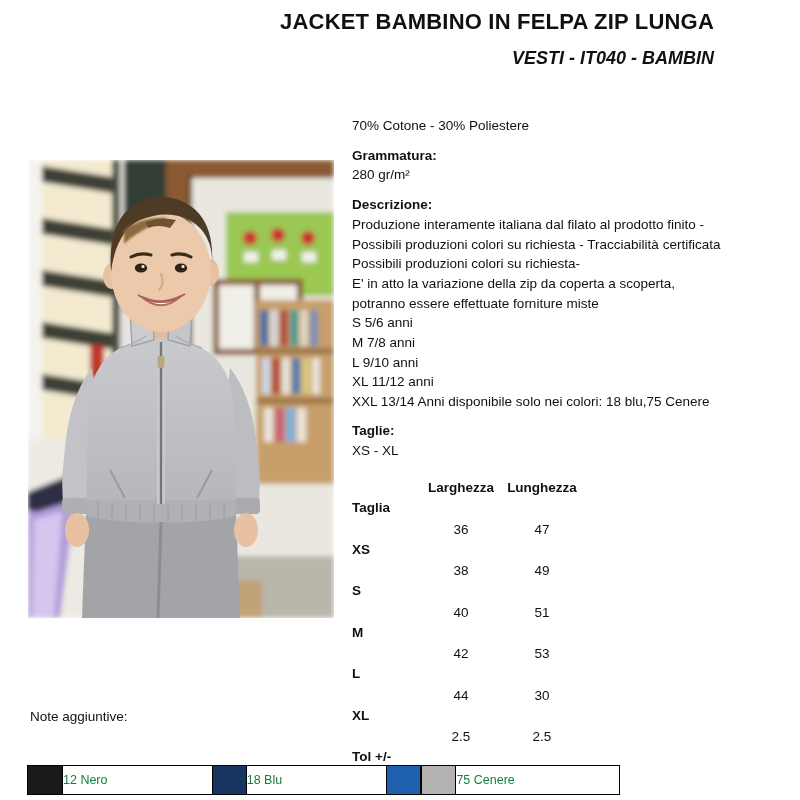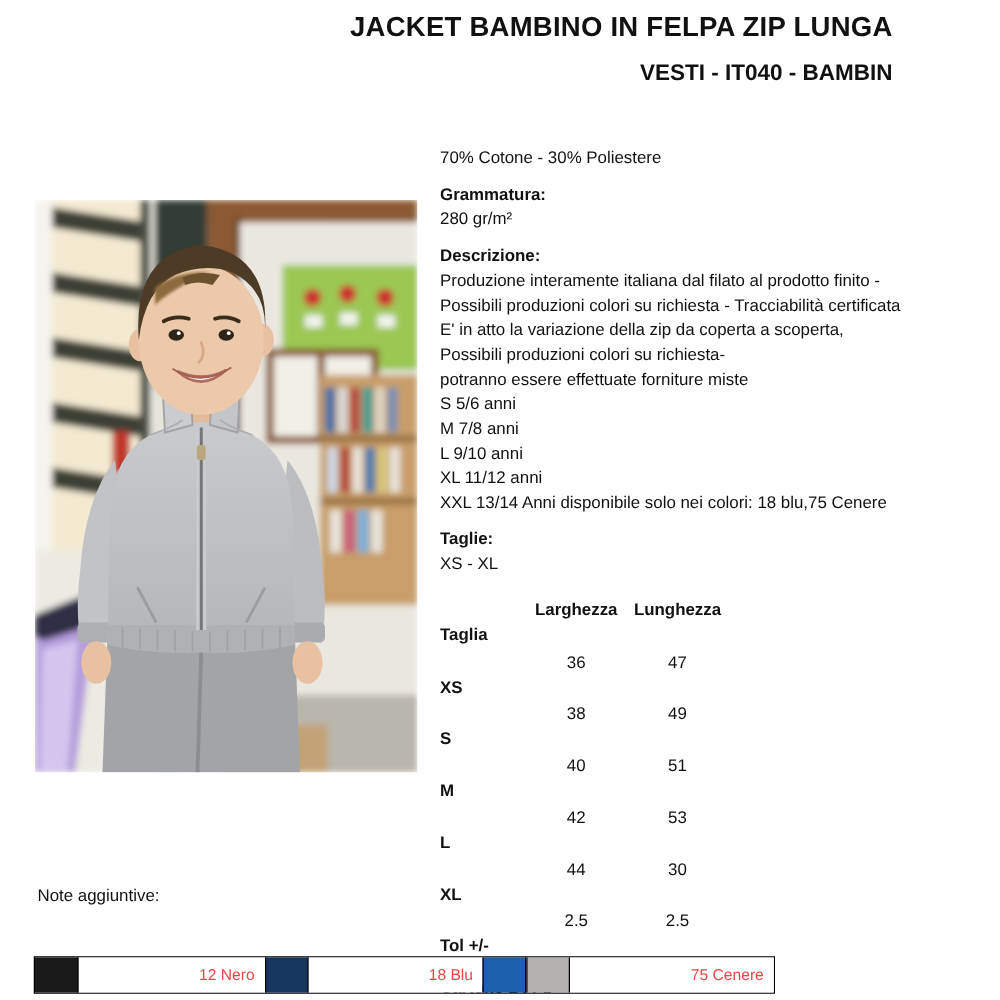--- a/index.html
+++ b/index.html
@@ -3,21 +3,21 @@
 <meta charset="utf-8">
 <style>
   * { margin:0; padding:0; box-sizing:border-box; }
   html,body { width:800px; height:800px; background:#ffffff; overflow:hidden;
     font-family:"Liberation Sans", sans-serif; color:#111; }
   .page { position:relative; width:756px; height:800px; background:#fff; }
 
   
   .header { position:absolute; top:10px; right:42px; text-align:right; }
   .title { font-size:22px; font-weight:bold; letter-spacing:0.2px; line-height:24px; }
-  .subtitle { font-size:18px; font-weight:bold; margin-top:14px; line-height:20px; }
+  .subtitle { font-size:18px; font-weight:bold; margin-top:14px; line-height:20px;font-style:italic; }
 
   
   .photo { position:absolute; left:28px; top:160px; width:306px; height:458px; overflow:hidden; }
   .photo svg { display:block; }
 
   
   .info { position:absolute; left:352px; top:116px; width:440px; font-size:13.5px; line-height:19.7px; }
   .lbl { font-weight:bold; }
   .gap10 { margin-top:10px; }
   .gap9 { margin-top:9px; }
@@ -33,21 +33,21 @@
   
   .notes { position:absolute; left:30px; top:709px; font-size:13.5px; font-weight:normal; }
 
   
   .colorbar { position:absolute; left:27px; top:765px; width:593px; height:30px;
     display:flex; border:1px solid #000; }
   .colorbar > div { height:100%; }
   .cb-swatch { flex:0 0 35px; border-left:1px solid #000; border-right:1px solid #000; }
   .cb-swatch.first { border-left:none; }
   .cb-label { flex:1 1 auto; background:#fff; font-size:12.5px; line-height:28px;
-    text-align:right; padding-right:8px; color:#ef4444; }
+    text-align:left; padding-right:8px; color:#15803d; }
   .cb-label.last { border-right:none; }
 </style>
 </head>
 <body>
 
 <div class="page">
 
   <div class="header">
     <div class="title">JACKET BAMBINO IN FELPA ZIP LUNGA</div>
     <div class="subtitle">VESTI - IT040 - BAMBIN</div>
@@ -223,22 +223,22 @@
 
   <div class="info">
     <div>70% Cotone - 30% Poliestere</div>
 
     <div class="lbl gap10">Grammatura:</div>
     <div>280 gr/m²</div>
 
     <div class="lbl gap10">Descrizione:</div>
     <div>Produzione interamente italiana dal filato al prodotto finito -</div>
     <div>Possibili produzioni colori su richiesta -  Tracciabilità certificata</div>
+    <div>Possibili produzioni colori su richiesta-</div>
     <div>E' in atto la variazione della zip da coperta a scoperta,</div>
-    <div>Possibili produzioni colori su richiesta-</div>
     <div>potranno essere effettuate forniture miste</div>
     <div>S 5/6 anni</div>
     <div>M 7/8 anni</div>
     <div>L 9/10 anni</div>
     <div>XL 11/12 anni</div>
     <div>XXL 13/14 Anni disponibile solo nei colori: 18 blu,75 Cenere</div>
 
     <div class="lbl gap9">Taglie:</div>
     <div>XS - XL</div>
 

